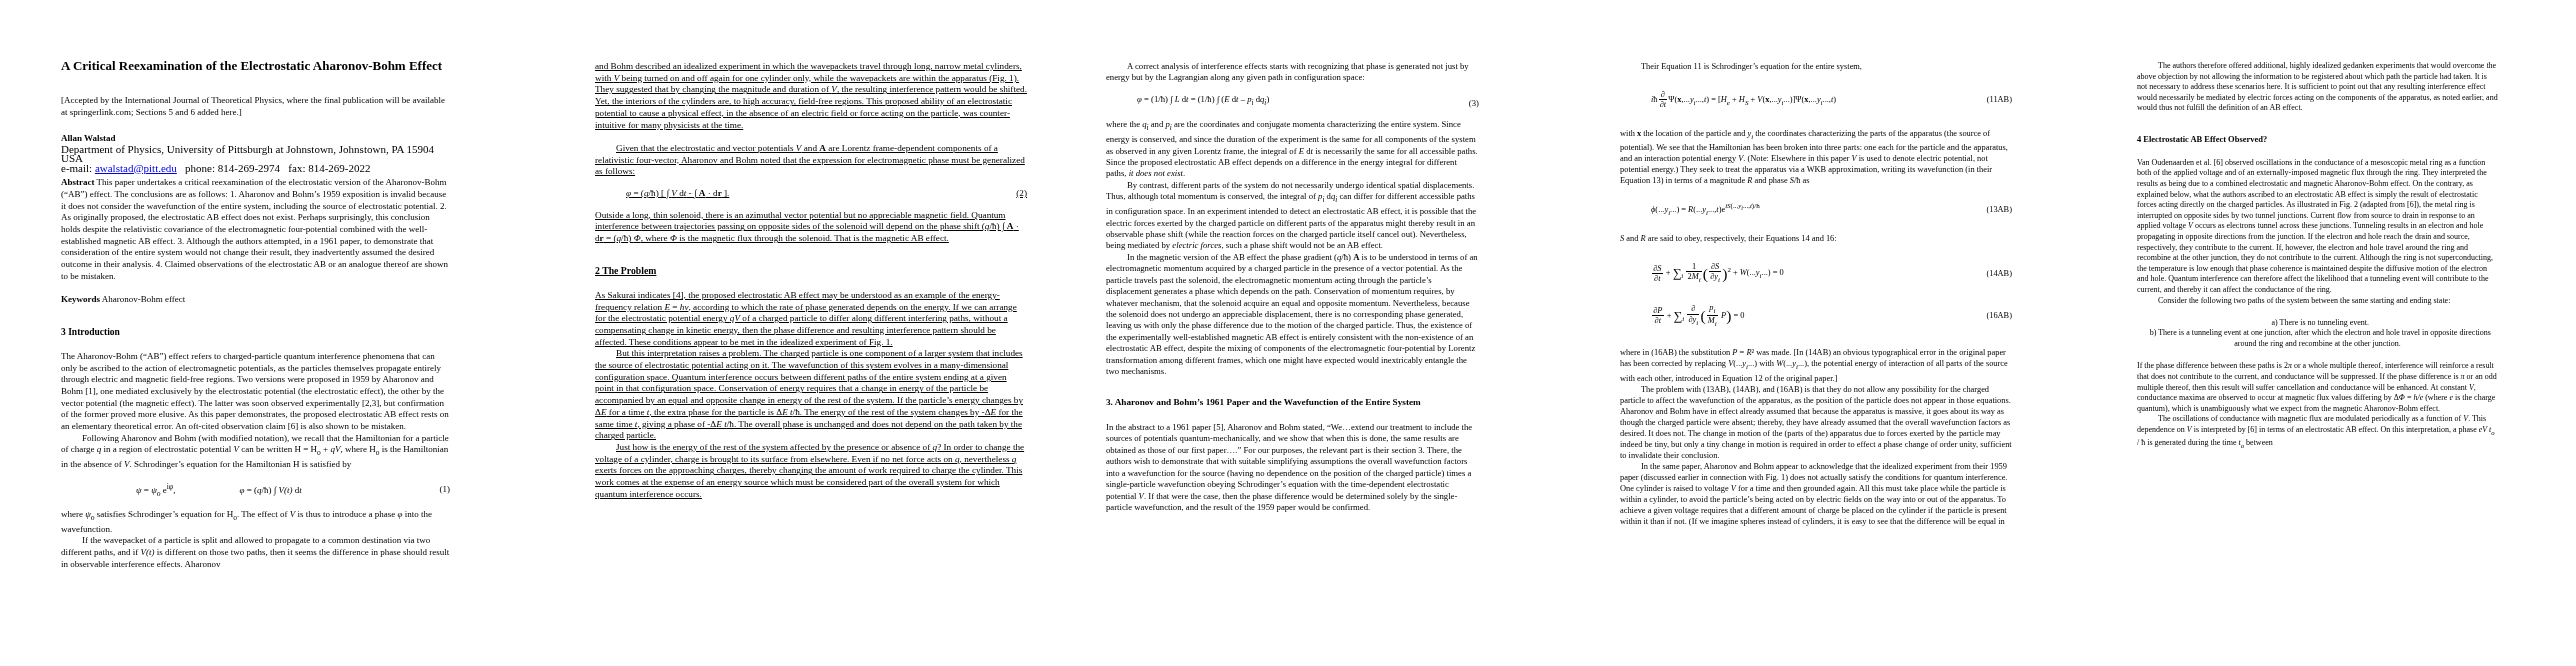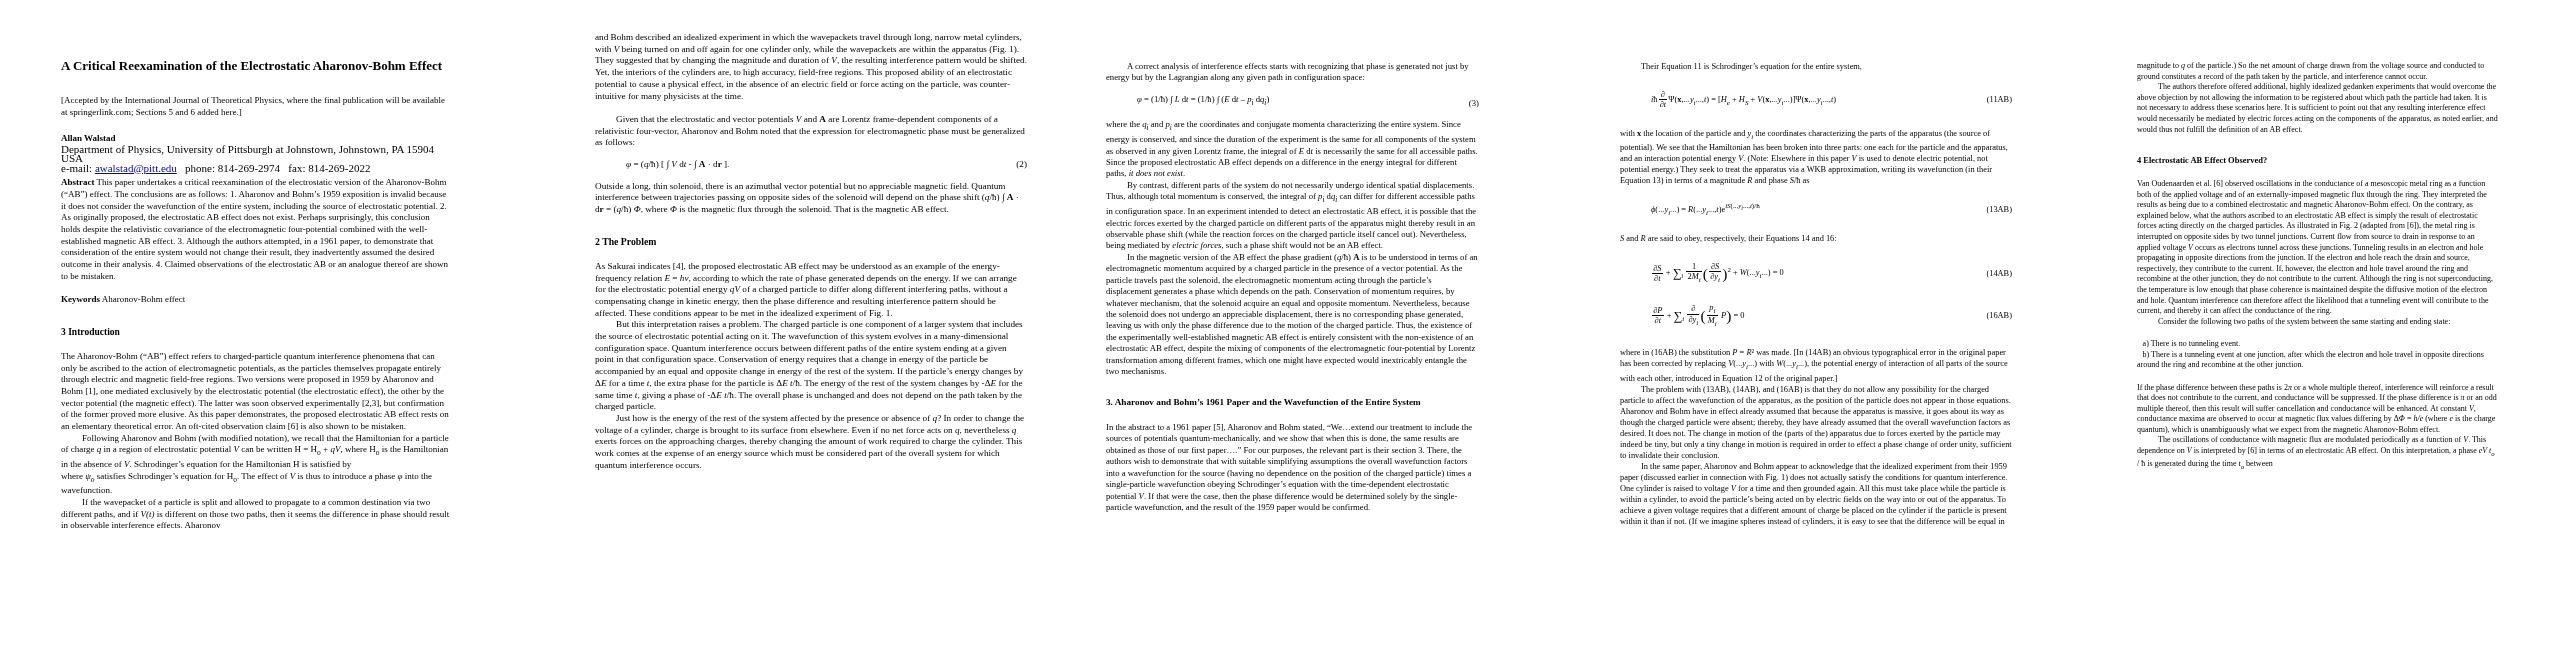--- a/index.html
+++ b/index.html
@@ -2,37 +2,37 @@
 <html style="font-size:9px"><head>
 <meta charset="utf-8">
 <style>
   html,body{margin:0;padding:0;}
   body{
     width:2576px;height:667px;background:#ffffff;color:#000;
     font-family:"Liberation Serif", serif;position:relative;overflow:hidden;
   }
   .page{position:absolute;top:0;height:667px;box-sizing:border-box;}
   #page1{left:61px;width:389px;padding-top:59px;font-size:9px;line-height:11.7px;}
-  #page2{left:595px;width:432px;padding-top:32px;font-size:9.2px;line-height:11.7px;}
+  #page2{left:595px;width:432px;padding-top:61px;font-size:9.2px;line-height:11.7px;text-decoration:underline;}
   #page3{left:1106px;width:373px;padding-top:61px;font-size:8.7px;line-height:11.4px;}
   #page4{left:1620px;width:392px;padding-top:61px;font-size:8.4px;line-height:11px;}
   #page5{left:2137px;width:361px;padding-top:61px;font-size:8px;line-height:10.6px;}
   p{margin:0;}
   .title{font-size:13px;line-height:13.3px;font-weight:bold;margin:0;}
   .note{margin-top:23px;}
   .author{margin-top:14.5px;font-weight:bold;}
   .small{font-size:11px;line-height:9.4px;}
   .contact{white-space:pre-wrap;}
   .email{color:#0000EE;text-decoration:underline;cursor:pointer;}
   .blockgap{margin-top:11.7px;}
   .biggap{margin-top:4px;}
   .heading{font-weight:bold;font-size:1.06em;margin-top:20px;}
   .afterheading{margin-top:13.3px;}
   .ind{text-indent:21px;}
-  .ind-sm{text-indent:5.6px;}
+  .ind-sm{text-indent:5.6px;text-align:center;}
   .eqrow{display:flex;align-items:center;margin:10px 0;}
   .eqnum{margin-left:auto;}
   #page1 .eqrow{padding-left:75px;}
   #page2 .eqrow{padding-left:31px;}
   #page3 .eqrow{padding-left:31px;align-items:flex-end;}
   #page4 .eqrow{padding-left:31px;margin:14.5px 0;}
   #page4 .eqrow.tall{margin:18px 0;}
   .eqsp{display:inline-block;width:64px;}
   .frac{display:inline-flex;flex-direction:column;vertical-align:middle;text-align:center;margin:0 1.1px;}
   .frac>span{display:block;line-height:1.12;padding:0 1.1px;}
@@ -48,20 +48,24 @@
   <h1 class="title">A Critical Reexamination of the Electrostatic Aharonov-Bohm Effect</h1>
   <p class="note">[Accepted by the International Journal of Theoretical Physics, where the final publication will be available at springerlink.com; Sections 5 and 6 added here.]</p>
   <p class="author">Allan Walstad</p>
   <p class="small">Department of Physics, University of Pittsburgh at Johnstown, Johnstown, PA 15904 USA</p>
   <p class="small contact"><span>e-mail: </span><a class="email">awalstad@pitt.edu</a><span>   phone: 814-269-2974   fax: 814-269-2022</span></p>
   <p class="biggap"><b>Abstract</b><span>  This paper undertakes a critical reexamination of the electrostatic version of the Aharonov-Bohm (“AB”) effect.  The conclusions are as follows:  1. Aharonov and Bohm’s 1959 exposition is invalid because it does not consider the wavefunction of the entire system, including the source of electrostatic potential.  2. As originally proposed, the electrostatic AB effect does not exist.  Perhaps surprisingly, this conclusion holds despite the relativistic covariance of the electromagnetic four-potential combined with the well-established magnetic AB effect.  3. Although the authors attempted, in a 1961 paper, to demonstrate that consideration of the entire system would not change their result, they inadvertently assumed the desired outcome in their analysis.  4. Claimed observations of the electrostatic AB or an analogue thereof are shown to be mistaken.</span></p>
   <p class="blockgap"><b>Keywords</b><span>  Aharonov-Bohm effect</span></p>
   <p class="heading">3  Introduction</p>
   <p class="afterheading">The Aharonov-Bohm (“AB”) effect refers to charged-particle quantum interference phenomena that can only be ascribed to the action of electromagnetic potentials, as the particles themselves propagate entirely through electric and magnetic field-free regions.  Two versions were proposed in 1959 by Aharonov and Bohm [1], one mediated exclusively by the electrostatic potential (the electrostatic effect), the other by the vector potential (the magnetic effect).  The latter was soon observed experimentally [2,3], but confirmation of the former proved more elusive.  As this paper demonstrates, the proposed electrostatic AB effect rests on an elementary theoretical error.  An oft-cited observation claim [6] is also shown to be mistaken.</p>
   <p class="ind">Following Aharonov and Bohm (with modified notation), we recall that the Hamiltonian for a particle of charge <i>q</i> in a region of electrostatic potential <i>V</i> can be written H = H<sub>o</sub> + <i>qV</i>, where H<sub>o</sub> is the Hamiltonian in the absence of <i>V</i>.  Schrodinger’s equation for the Hamiltonian H is satisfied by</p>
+  <div class="eqrow">
+    <span><i>ψ</i> = <i>ψ<sub>o</sub></i> e<sup>iφ</sup>,<span class="eqsp"></span><i>φ</i> = (<i>q</i>/ħ) ∫ <i>V(t)</i> d<i>t</i></span>
+    <span class="eqnum">(1)</span>
+  </div>
   <p>where <i>ψ<sub>o</sub></i> satisfies Schrodinger’s equation for H<sub>o</sub>.  The effect of <i>V</i> is thus to introduce a phase <i>φ</i> into the wavefunction.</p>
   <p class="ind">If the wavepacket of a particle is split and allowed to propagate to a common destination via two different paths, and if <i>V(t)</i> is different on those two paths, then it seems the difference in phase should result in observable interference effects.  Aharonov</p>
 </section>
 
 <section class="page" id="page2">
   <p>and Bohm described an idealized experiment in which the wavepackets travel through long, narrow metal cylinders, with <i>V</i> being turned on and off again for one cylinder only, while the wavepackets are within the apparatus (Fig. 1).  They suggested that by changing the magnitude and duration of <i>V</i>, the resulting interference pattern would be shifted.  Yet, the interiors of the cylinders are, to high accuracy, field-free regions.  This proposed ability of an electrostatic potential to cause a physical effect, in the absence of an electric field or force acting on the particle, was counter-intuitive for many physicists at the time.</p>
   <p class="ind blockgap">Given that the electrostatic and vector potentials <i>V</i> and <b>A</b> are Lorentz frame-dependent components of a relativistic four-vector, Aharonov and Bohm noted that the expression for electromagnetic phase must be generalized as follows:</p>
   <div class="eqrow">
     <span><i>φ</i> = (<i>q</i>/ħ) [ ∫ <i>V</i> d<i>t</i> - ∫ <b>A</b> · d<b>r</b> ].</span>
     <span class="eqnum">(2)</span>
@@ -126,21 +130,20 @@
           <span><i>M<sub>i</sub></i></span>
         </span> <i>P</i><span class="bigp">)</span> = 0</span>
     <span class="eqnum">(16AB)</span>
   </div>
   <p>where in (16AB) the substitution <i>P</i> = <i>R</i>² was made.  [In (14AB) an obvious typographical error in the original paper has been corrected by replacing <i>V</i>(...<i>y<sub>i</sub></i>...) with <i>W</i>(...<i>y<sub>i</sub></i>...), the potential energy of interaction of all parts of the source with each other, introduced in Equation 12 of the original paper.]</p>
   <p class="ind">The problem with (13AB), (14AB), and (16AB) is that they do not allow any possibility for the charged particle to affect the wavefunction of the apparatus, as the position of the particle does not appear in those equations.  Aharonov and Bohm have in effect already assumed that because the apparatus is massive, it goes about its way as though the charged particle were absent; thereby, they have already assumed that the overall wavefunction factors as desired.  It does not.  The change in motion of the (parts of the) apparatus due to forces exerted by the particle may indeed be tiny, but only a tiny change in motion is required in order to effect a phase change of order unity, sufficient to invalidate their conclusion.</p>
   <p class="ind">In the same paper, Aharonov and Bohm appear to acknowledge that the idealized experiment from their 1959 paper (discussed earlier in connection with Fig. 1) does not actually satisfy the conditions for quantum interference.  One cylinder is raised to voltage <i>V</i> for a time and then grounded again.  All this must take place while the particle is within a cylinder, to avoid the particle’s being acted on by electric fields on the way into or out of the apparatus.  To achieve a given voltage requires that a different amount of charge be placed on the cylinder if the particle is present within it than if not.  (If we imagine spheres instead of cylinders, it is easy to see that the difference will be equal in</p>
 </section>
 
 <section class="page" id="page5">
-  <p>magnitude to <i>q</i> of the particle.)  So the net amount of charge drawn from the voltage source and conducted to ground constitutes a record of the path taken by the particle, and interference cannot occur.</p>
   <p class="ind">The authors therefore offered additional, highly idealized gedanken experiments that would overcome the above objection by not allowing the information to be registered about which path the particle had taken.  It is not necessary to address these scenarios here.  It is sufficient to point out that any resulting interference effect would necessarily be mediated by electric forces acting on the components of the apparatus, as noted earlier, and would thus not fulfill the definition of an AB effect.</p>
   <p class="heading">4  Electrostatic AB Effect Observed?</p>
   <p class="afterheading">Van Oudenaarden et al. [6] observed oscillations in the conductance of a mesoscopic metal ring as a function both of the applied voltage and of an externally-imposed magnetic flux through the ring.  They interpreted the results as being due to a combined electrostatic and magnetic Aharonov-Bohm effect.  On the contrary, as explained below, what the authors ascribed to an electrostatic AB effect is simply the result of electrostatic forces acting directly on the charged particles.  As illustrated in Fig. 2 (adapted from [6]), the metal ring is interrupted on opposite sides by two tunnel junctions.  Current flow from source to drain in response to an applied voltage <i>V</i> occurs as electrons tunnel across these junctions.  Tunneling results in an electron and hole propagating in opposite directions from the junction.  If the electron and hole reach the drain and source, respectively, they contribute to the current.  If, however, the electron and hole travel around the ring and recombine at the other junction, they do not contribute to the current.  Although the ring is not superconducting, the temperature is low enough that phase coherence is maintained despite the diffusive motion of the electron and hole.  Quantum interference can therefore affect the likelihood that a tunneling event will contribute to the current, and thereby it can affect the conductance of the ring.</p>
   <p class="ind">Consider the following two paths of the system between the same starting and ending state:</p>
   <p class="ind-sm blockgap">a) There is no tunneling event.</p>
   <p class="ind-sm">b) There is a tunneling event at one junction, after which the electron and hole travel in opposite directions around the ring and recombine at the other junction.</p>
   <p class="blockgap">If the phase difference between these paths is 2<i>π</i> or a whole multiple thereof, interference will reinforce a result that does not contribute to the current, and conductance will be suppressed.  If the phase difference is <i>π</i> or an odd multiple thereof, then this result will suffer cancellation and conductance will be enhanced.  At constant <i>V</i>, conductance maxima are observed to occur at magnetic flux values differing by Δ<i>Φ</i> = <i>h/e</i> (where <i>e</i> is the charge quantum), which is unambiguously what we expect from the magnetic Aharonov-Bohm effect.</p>
   <p class="ind">The oscillations of conductance with magnetic flux are modulated periodically as a function of <i>V</i>.  This dependence on <i>V</i> is interpreted by [6] in terms of an electrostatic AB effect.  On this interpretation, a phase <i>eV t<sub>o</sub></i> / ħ is generated during the time <i>t<sub>o</sub></i> between</p>
 </section>
 

